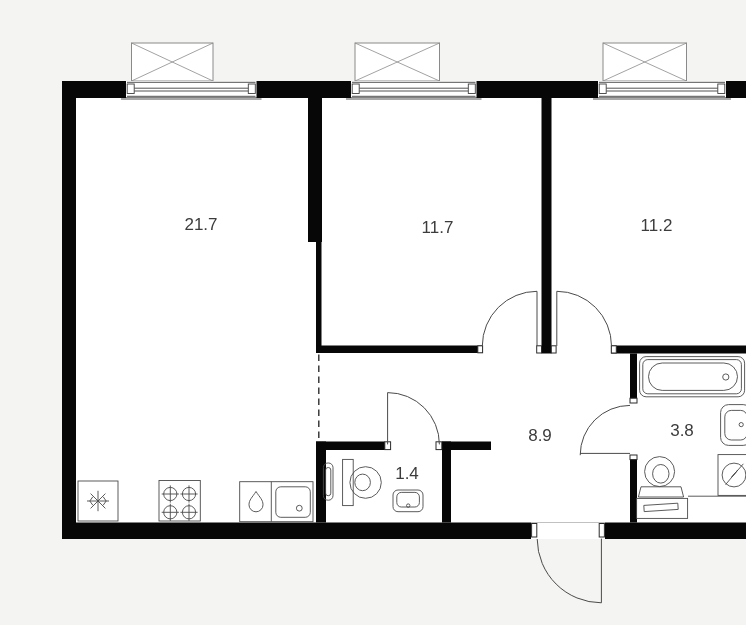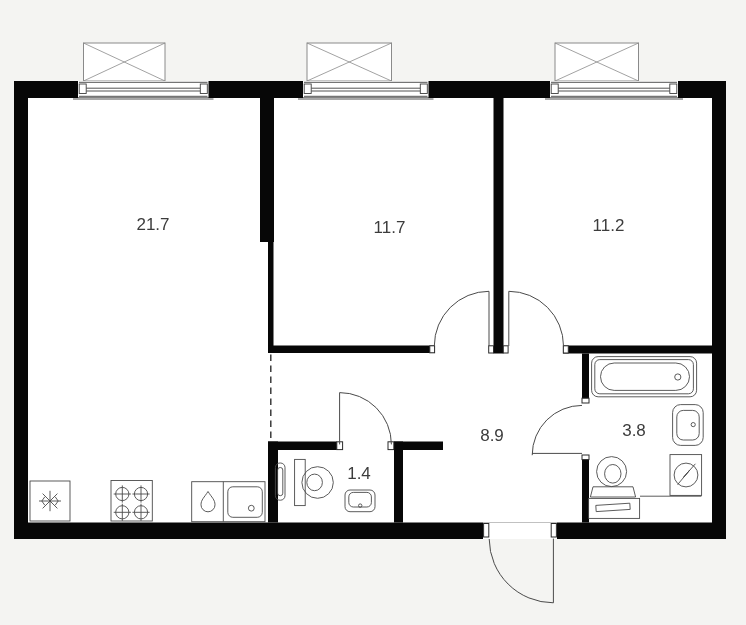--- a/index.html
+++ b/index.html
@@ -2,21 +2,21 @@
 <html style="--c-background: #f4f4f2; --c-floor: #ffffff; --c-wall: #070707; --c-line: #4a4a4a; --c-window_line: #8a8a8a; --c-label: #3c3c3c;"><head>
 <meta charset="utf-8">
 <style>
   html,body{margin:0;padding:0;}
   body{
     width:746px;height:625px;
     background:var(--c-background,#f4f4f2);
     font-family:"Liberation Sans",sans-serif;
     overflow:hidden;
   }
-  #plan-wrap{position:relative;width:670px;height:625px;}
+  #plan-wrap{position:relative;width:670px;height:625px;padding-left:48px;}
   svg{display:block;}
   .bg   {fill:var(--c-background,#f4f4f2);}
   .wall {fill:var(--c-wall,#070707);}
   .floor{fill:var(--c-floor,#ffffff);}
   .ln   {stroke:var(--c-line,#4a4a4a);fill:none;stroke-width:1;}
   .thin {stroke-width:0.9;}
   .fixfill{fill:#ffffff;}
   .jamb {fill:#ffffff;stroke:#2b2b2b;stroke-width:1;}
   .winline{stroke:#3f3f3f;stroke-width:0.9;fill:none;}
   .wincap{fill:#ffffff;stroke:#3f3f3f;stroke-width:0.9;}

